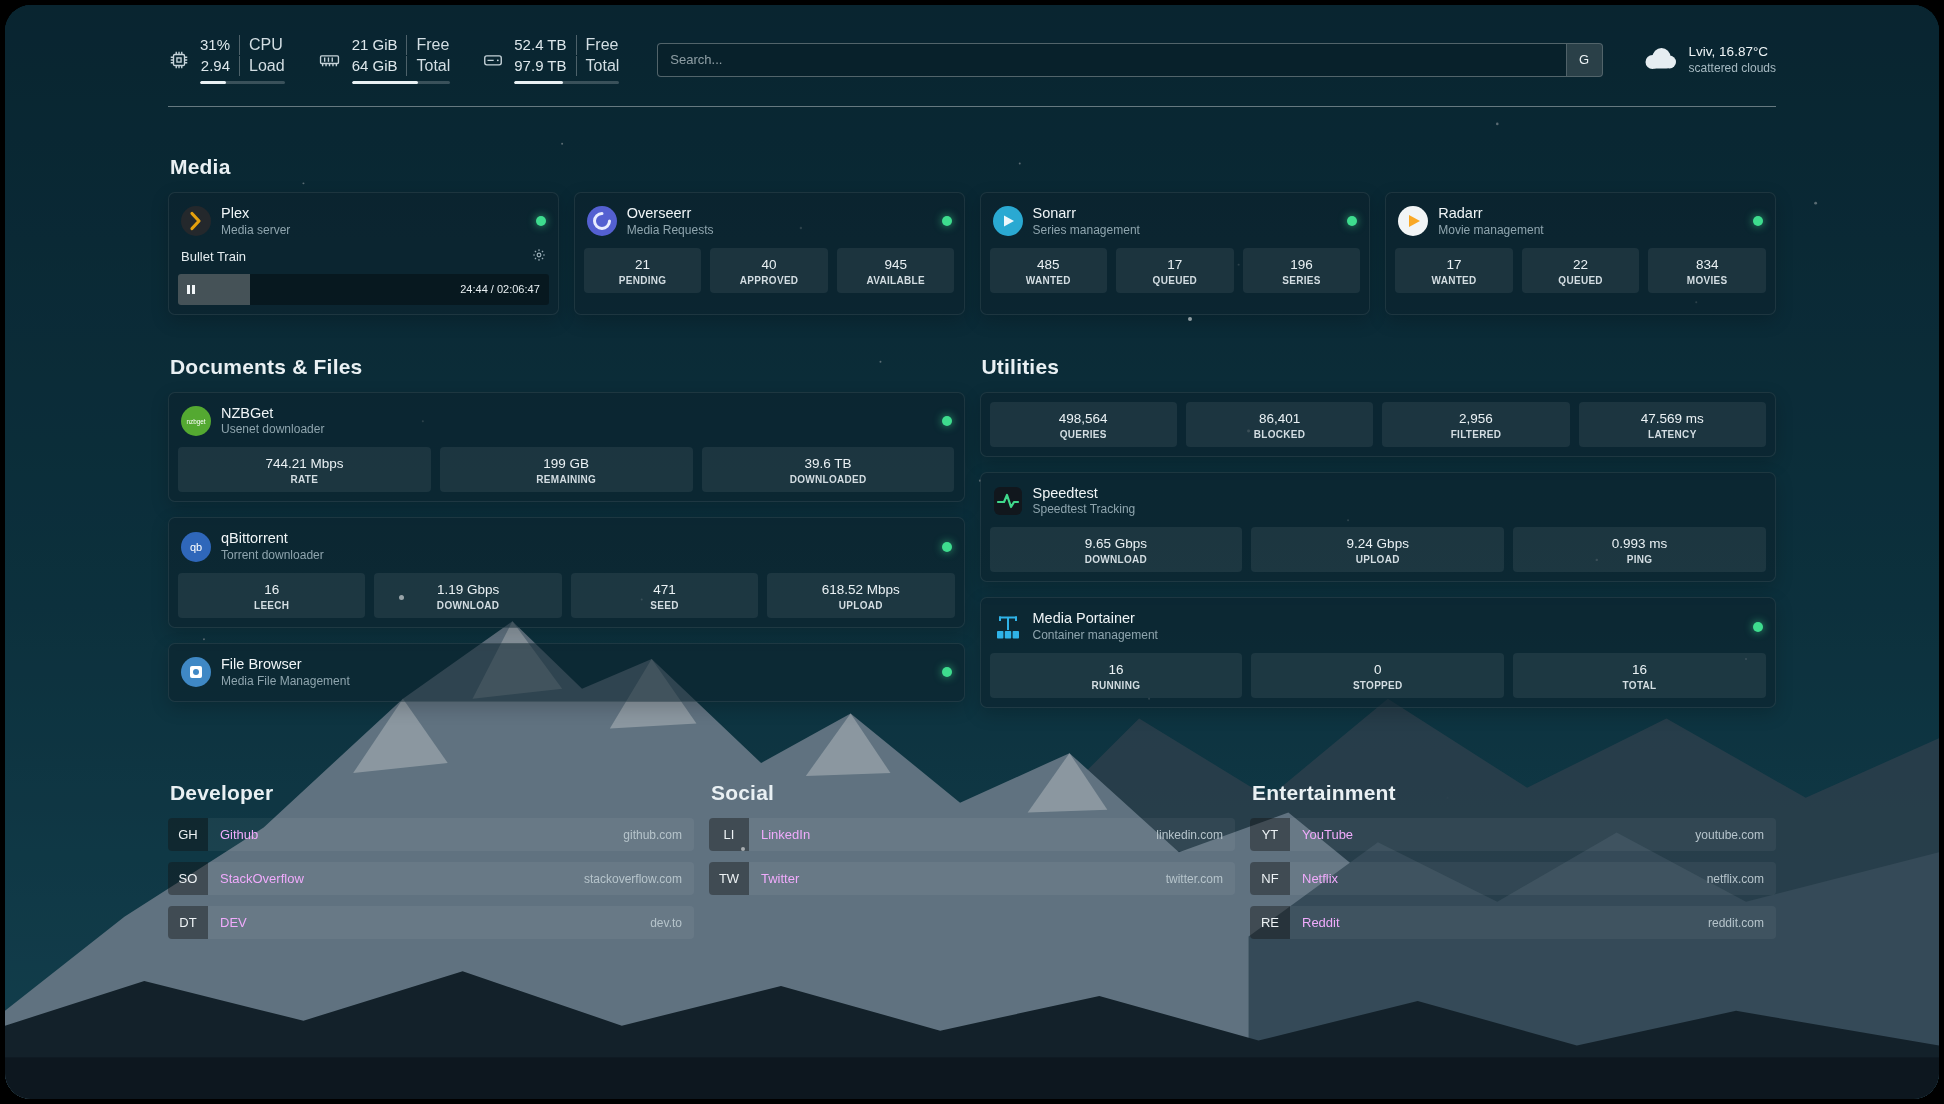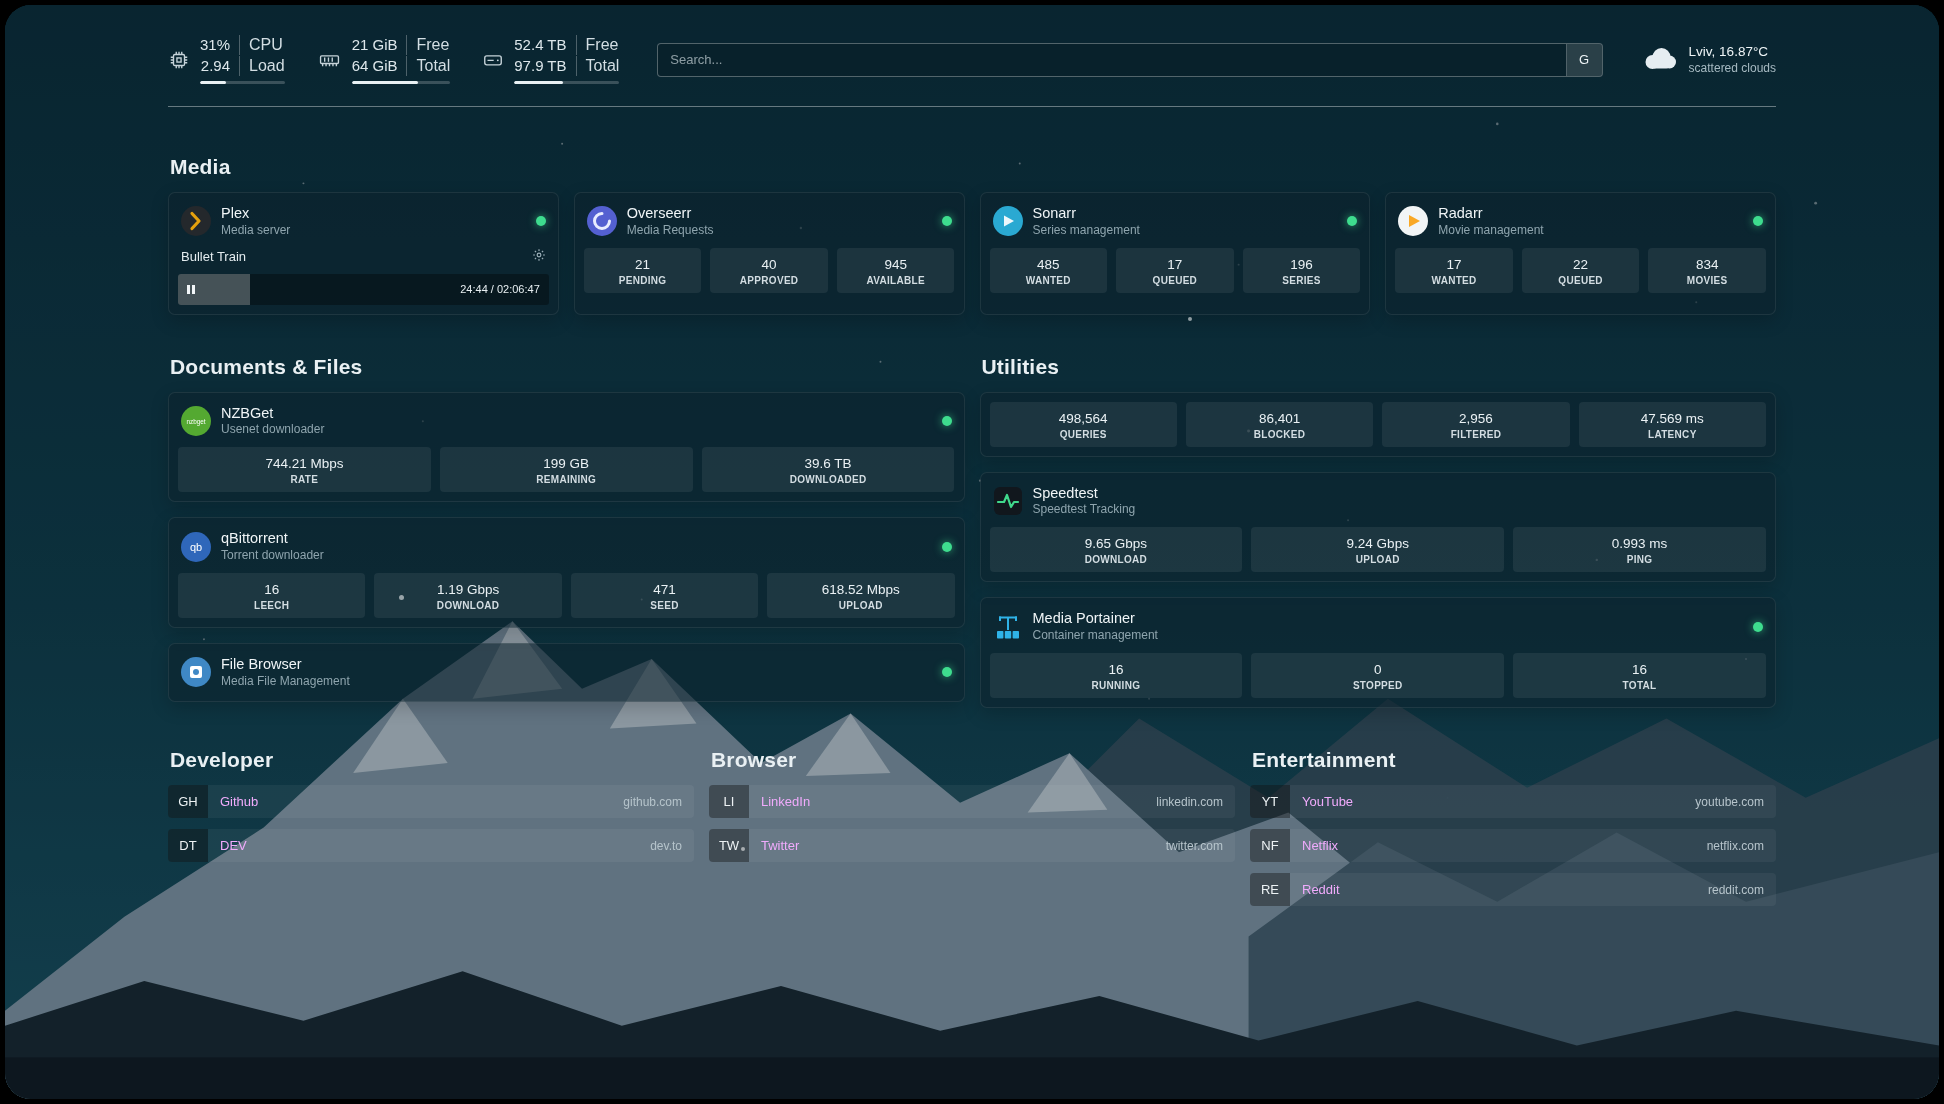--- a/index.html
+++ b/index.html
@@ -61,21 +61,21 @@
   .player-top { display:flex; align-items:center; justify-content:space-between; padding:0 3px 8px; }
   .player-title { font-size:13px; color:#e4ecef; }
   .player-bar { position:relative; height:31px; border-radius:3px; background:rgba(0,0,0,.34);
     overflow:hidden; display:flex; align-items:center; }
   .player-fill { position:absolute; top:0; left:0; bottom:0; background:rgba(255,255,255,.25); }
   .pause-btn { position:relative; z-index:1; margin-left:9px; display:flex; gap:2.5px; cursor:pointer; }
   .pause-btn i { display:block; width:2.5px; height:9px; background:#f2f6f8; }
   .time { position:relative; z-index:1; margin-left:auto; margin-right:9px; font-size:11px; color:#e8eff2; }
 
   
-  .bookmarks { display:grid; grid-template-columns:repeat(3,1fr); gap:15px; margin-top:25px; padding-bottom:48px; align-items:start; }
+  .bookmarks { display:grid; grid-template-columns:repeat(3,1fr); gap:15px; margin-top:58px; padding-bottom:48px; align-items:start; }
   .bm-row { display:flex; align-items:stretch; height:33px; margin-bottom:11px; border-radius:4px;
     overflow:hidden; background:rgba(255,255,255,.05); cursor:pointer; }
   .bm-abbr { width:40px; flex:0 0 40px; background:rgba(0,0,0,.38); color:#edf2f4; font-size:13px;
     display:flex; align-items:center; justify-content:center; }
   .bm-name { display:flex; align-items:center; padding:0 12px; font-size:13px; color:#f0abfc; }
   .bm-url { display:flex; align-items:center; margin-left:auto; padding-right:12px; font-size:12px; color:#b6c4cb; }
 
   .speck { position:absolute; border-radius:50%; background:#fff; opacity:.55; z-index:3; pointer-events:none; }
 </style>
 </head>
@@ -535,28 +535,33 @@
 
     <div class="bookmarks">
       <div class="bm-group">
         <h2 class="section-title">Developer</h2>
         <div class="bm-row">
           <span class="bm-abbr">GH</span>
           <span class="bm-name">Github</span>
           <span class="bm-url">github.com</span>
         </div>
         <div class="bm-row">
+          <span class="bm-abbr">SO</span>
+          <span class="bm-name">StackOverflow</span>
+          <span class="bm-url">stackoverflow.com</span>
+        </div>
+        <div class="bm-row">
           <span class="bm-abbr">DT</span>
           <span class="bm-name">DEV</span>
           <span class="bm-url">dev.to</span>
         </div>
       </div>
 
       <div class="bm-group">
-        <h2 class="section-title">Browser</h2>
+        <h2 class="section-title">Social</h2>
         <div class="bm-row">
           <span class="bm-abbr">LI</span>
           <span class="bm-name">LinkedIn</span>
           <span class="bm-url">linkedin.com</span>
         </div>
         <div class="bm-row">
           <span class="bm-abbr">TW</span>
           <span class="bm-name">Twitter</span>
           <span class="bm-url">twitter.com</span>
         </div>

